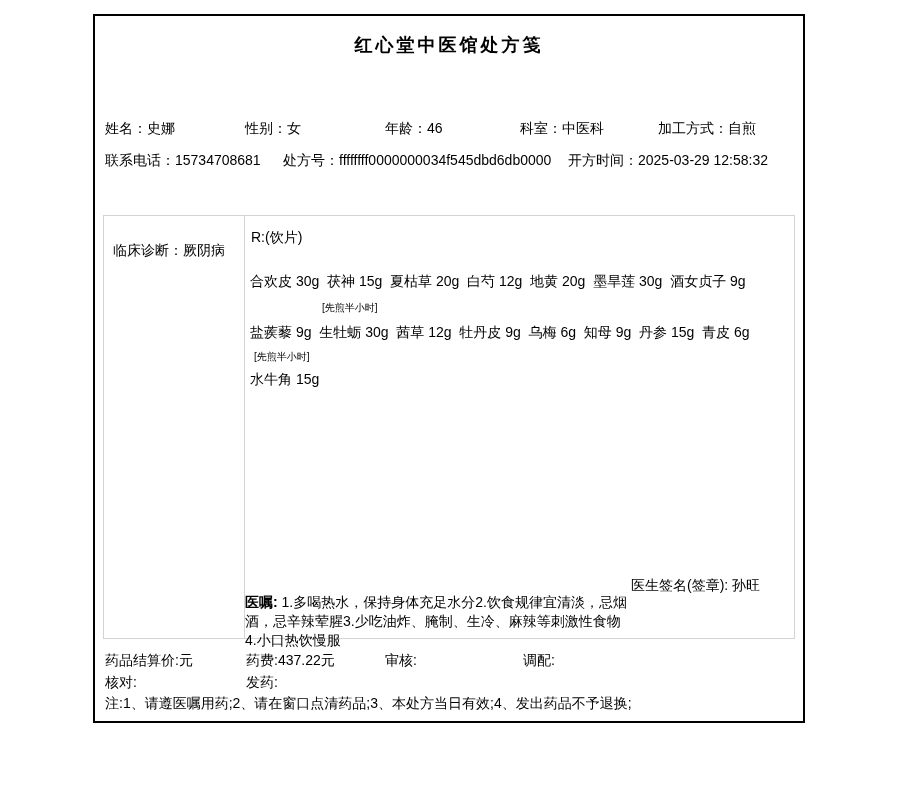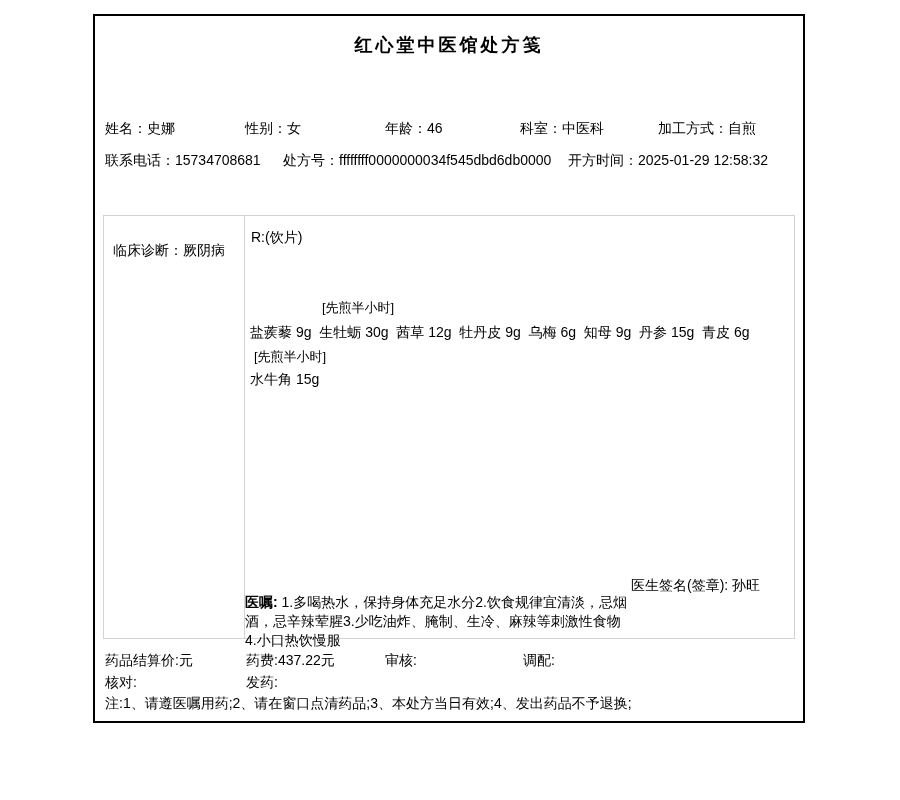--- a/index.html
+++ b/index.html
@@ -19,21 +19,21 @@
     font-size:18px;font-weight:bold;letter-spacing:3px;
   }
   .inner-box{
     position:absolute;left:103px;top:215px;width:692px;height:424px;
     border:1px solid #d3d3d3;box-sizing:border-box;
   }
   .divider-v{
     position:absolute;left:244px;top:215px;width:1px;height:424px;background:#d3d3d3;
   }
   .herbs{white-space:pre;}
-  .small-note{font-size:13px;line-height:14px;}
+  .small-note{font-size:10px;line-height:14px;}
   .advice-block{
     position:absolute;left:245px;top:593px;width:384px;
     font-size:14px;line-height:19px;white-space:normal;
   }
   .bold{font-weight:bold;}
   .sp-r{margin-right:6px;}
 </style>
 </head>
 <body>
 
@@ -44,29 +44,30 @@
   <div class="doc-title">红心堂中医馆处方笺</div>
 
   <div class="abs" style="left:105px;top:118px;"><span>姓名：</span><span>史娜</span></div>
   <div class="abs" style="left:245px;top:118px;"><span>性别：</span><span>女</span></div>
   <div class="abs" style="left:385px;top:118px;"><span>年龄：</span><span>46</span></div>
   <div class="abs" style="left:520px;top:118px;"><span>科室：</span><span>中医科</span></div>
   <div class="abs" style="left:658px;top:118px;"><span>加工方式：</span><span>自煎</span></div>
 
   <div class="abs" style="left:105px;top:150px;"><span>联系电话：</span><span>15734708681</span></div>
   <div class="abs" style="left:283px;top:150px;"><span>处方号：</span><span>ffffffff0000000034f545dbd6db0000</span></div>
-  <div class="abs" style="left:568px;top:150px;"><span>开方时间：</span><span>2025-01-29 12:58:32</span></div>
+  <div class="abs" style="left:568px;top:150px;"><span>开方时间：</span><span>2025-03-29 12:58:32</span></div>
 
   <div class="inner-box"></div>
   <div class="divider-v"></div>
 
   <div class="abs" style="left:113px;top:240px;"><span>临床诊断：</span><span>厥阴病</span></div>
 
   <div class="abs" style="left:251px;top:227px;">R:(饮片)</div>
 
+  <div class="abs herbs" style="left:250px;top:271px;">合欢皮 30g  茯神 15g  夏枯草 20g  白芍 12g  地黄 20g  墨旱莲 30g  酒女贞子 9g</div>
   <div class="abs small-note" style="left:322px;top:301px;">[先煎半小时]</div>
   <div class="abs herbs" style="left:250px;top:322px;">盐蒺藜 9g  生牡蛎 30g  茜草 12g  牡丹皮 9g  乌梅 6g  知母 9g  丹参 15g  青皮 6g</div>
   <div class="abs small-note" style="left:254px;top:350px;">[先煎半小时]</div>
   <div class="abs herbs" style="left:250px;top:369px;">水牛角 15g</div>
 
   <div class="abs" style="left:615px;top:575px;padding-left:16px;">
     <span>医生签名(签章):</span>
     <span>孙旺</span>
   </div>
 

